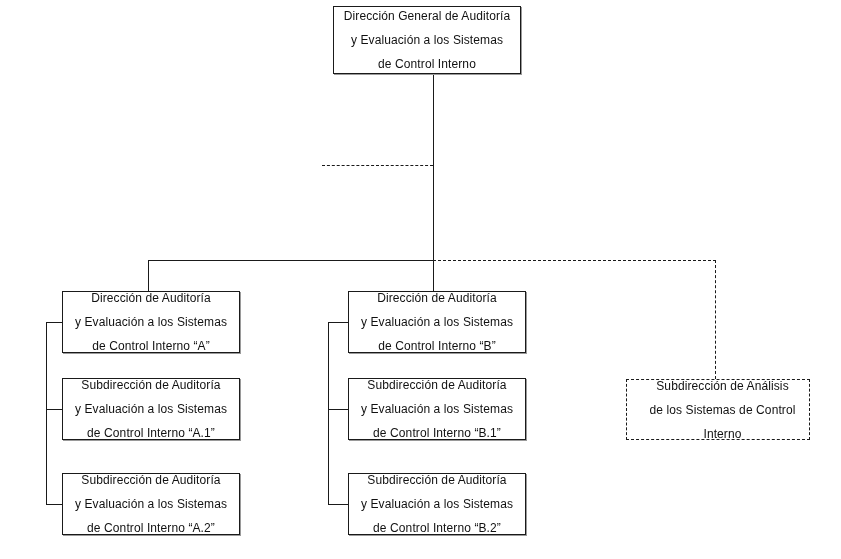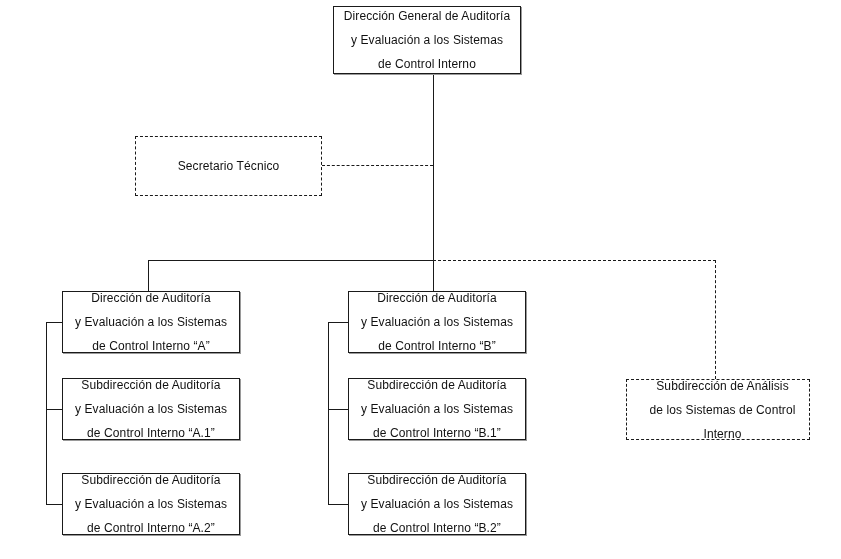--- a/index.html
+++ b/index.html
@@ -114,23 +114,20 @@
     <div class="rail-stub" style="left:328px; top:409px; width:20px;"></div>
     <div class="rail-stub" style="left:328px; top:504px; width:20px;"></div>
   </div>
 
   <div class="node node-solid" style="left:333px; top:6px; width:188px; height:68px;">
     <div class="node-label">Dirección General de Auditoría
 y Evaluación a los Sistemas
 de Control Interno</div>
   </div>
 
-  <div class="node node-dashed" style="left:135px; top:136px; width:187px; height:60px;">
-    <div class="node-label">Secretario Técnico</div>
-  </div>
 
   <div class="node node-solid" style="left:62px; top:291px; width:178px; height:62px;">
     <div class="node-label">Dirección de Auditoría
 y Evaluación a los Sistemas
 de Control Interno “A”</div>
   </div>
 
   <div class="node node-solid" style="left:62px; top:378px; width:178px; height:62px;">
     <div class="node-label">Subdirección de Auditoría
 y Evaluación a los Sistemas

